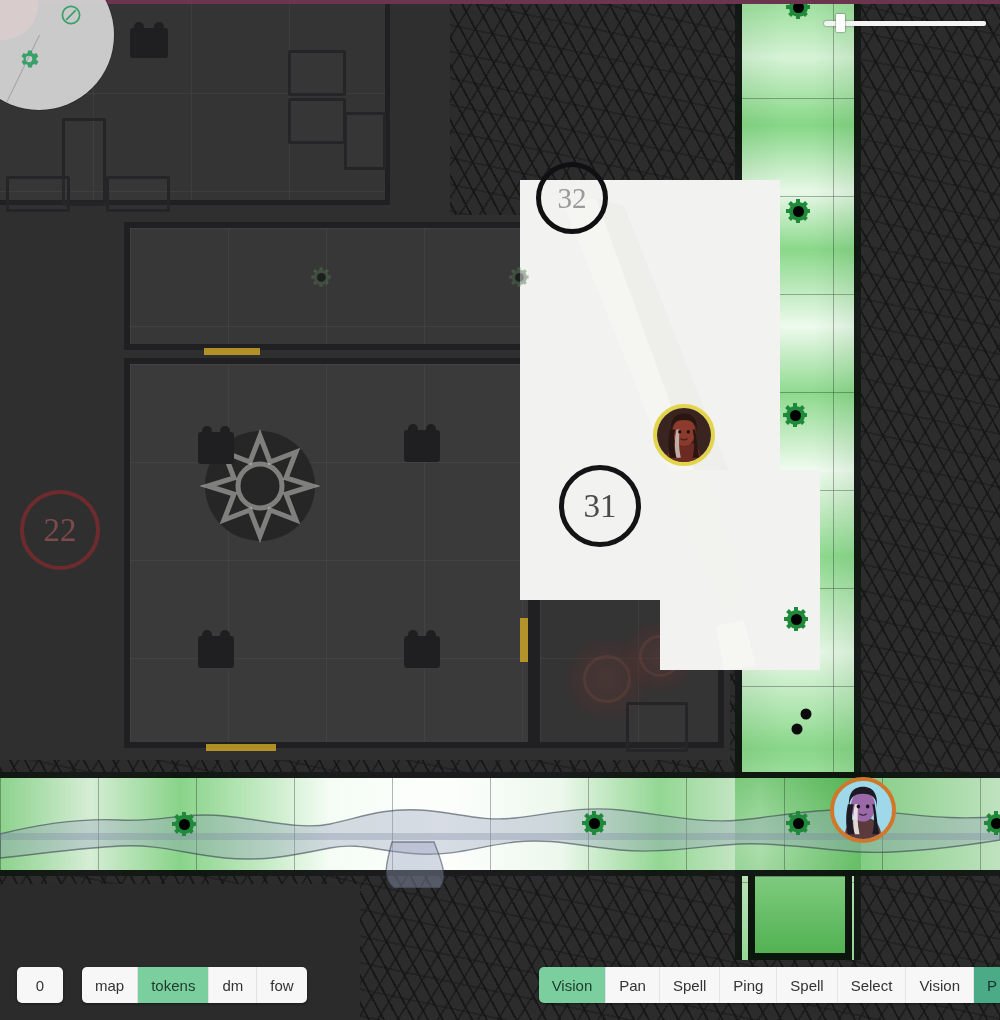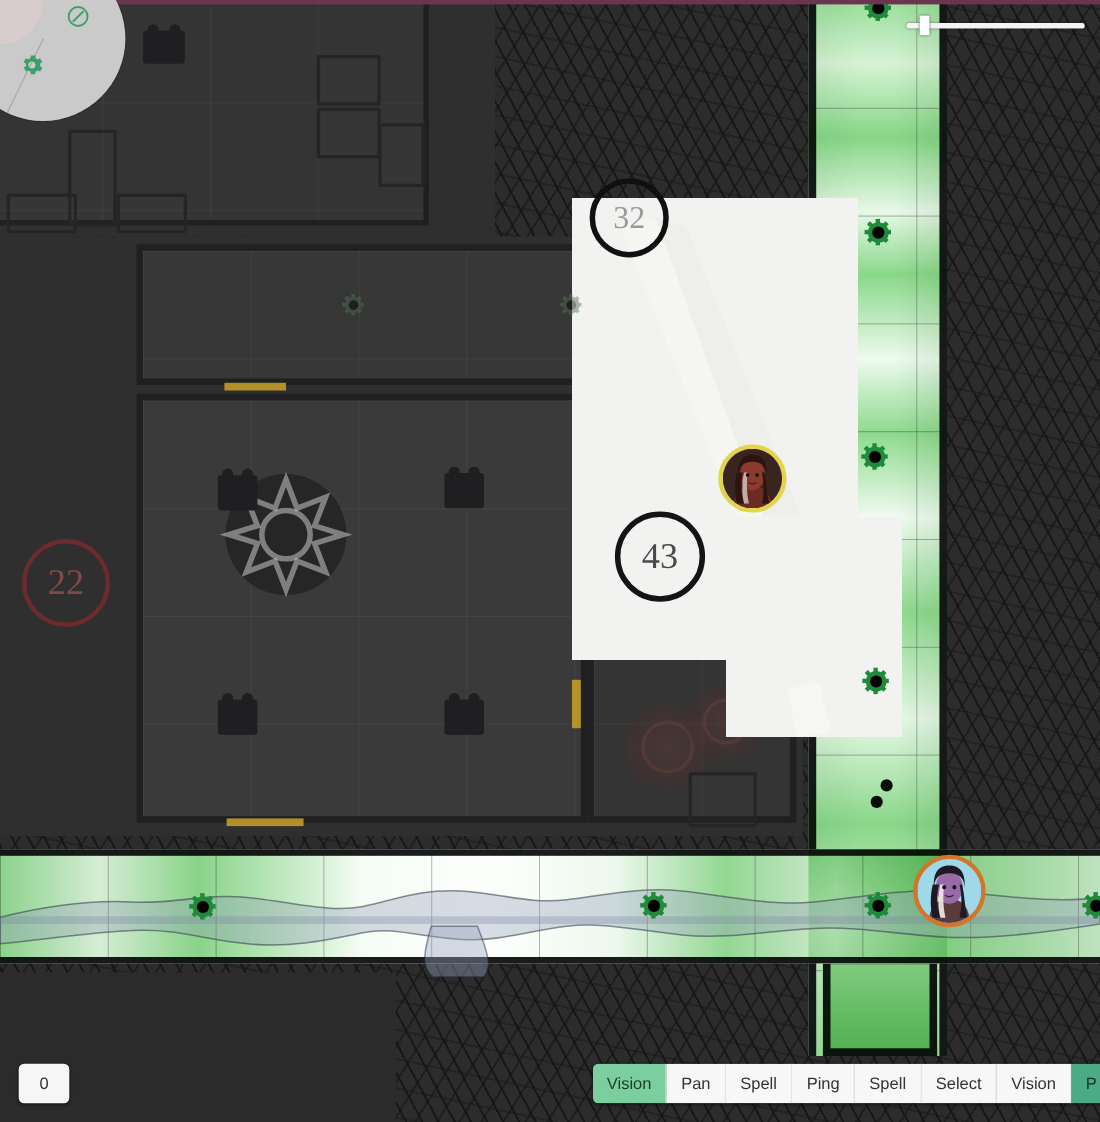--- a/index.html
+++ b/index.html
@@ -490,21 +490,21 @@
           <div class="spike" style="background: rgb(90, 127, 90); transform: rotate(45deg);"></div>
           <div class="spike" style="background: rgb(90, 127, 90); transform: rotate(90deg);"></div>
           <div class="spike" style="background: rgb(90, 127, 90); transform: rotate(135deg);"></div>
           <div class="core" style="box-shadow: rgb(74, 107, 74) 0px 0px 0px 4px;"></div>
         </div>
       </div>
 
     <div id="markers">
         <div class="marker" style="left: 60px; top: 530px; width: 72px; height: 72px; border: 4px solid rgb(110, 43, 46); color: rgb(125, 75, 75); font-size: 33px;">22</div>
         <div class="marker" style="left: 572px; top: 198px; width: 62px; height: 62px; border: 5px solid rgb(16, 16, 18); color: rgb(154, 154, 154); font-size: 29px;">32</div>
-        <div class="marker" style="left: 600px; top: 506px; width: 72px; height: 72px; border: 5px solid rgb(20, 20, 22); color: rgb(74, 74, 74); font-size: 33px;">43</div>
+        <div class="marker" style="left: 600px; top: 506px; width: 72px; height: 72px; border: 5px solid rgb(20, 20, 22); color: rgb(74, 74, 74); font-size: 33px;">31</div>
       </div>
 
     <div id="dots">
         <div class="dot" style="left: 806px; top: 714px; width: 11px; height: 11px;"></div>
         <div class="dot" style="left: 797px; top: 729px; width: 11px; height: 11px;"></div>
       </div>
 
     <div id="tokens">
         <div class="token" style="left: 863px; top: 810px; width: 66px; height: 66px; border: 4px solid rgb(212, 118, 42);">
           <svg viewBox="0 0 100 100" class="portrait">
@@ -557,20 +557,26 @@
     </div>
   </div>
 
   <div class="zoom-slider">
     <div class="track"></div>
     <div class="thumb" id="zoom-thumb" style="left: 12.24px;"></div>
   </div>
 
   <div class="count-badge">0</div>
 
+  <div class="layer-bar" id="layer-bar">
+      <div class="lb">map</div>
+      <div class="lb active">tokens</div>
+      <div class="lb">dm</div>
+      <div class="lb">fow</div>
+    </div>
 
   <div class="tool-bar" id="tool-bar">
       <div class="tb active">Vision</div>
       <div class="tb">Pan</div>
       <div class="tb">Spell</div>
       <div class="tb">Ping</div>
       <div class="tb">Spell</div>
       <div class="tb">Select</div>
       <div class="tb">Vision</div>
       <div class="tb partial">P</div>

